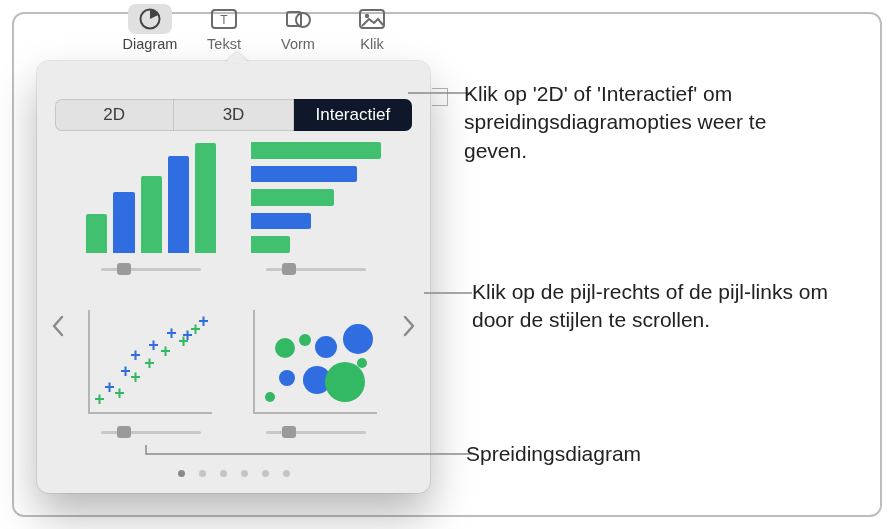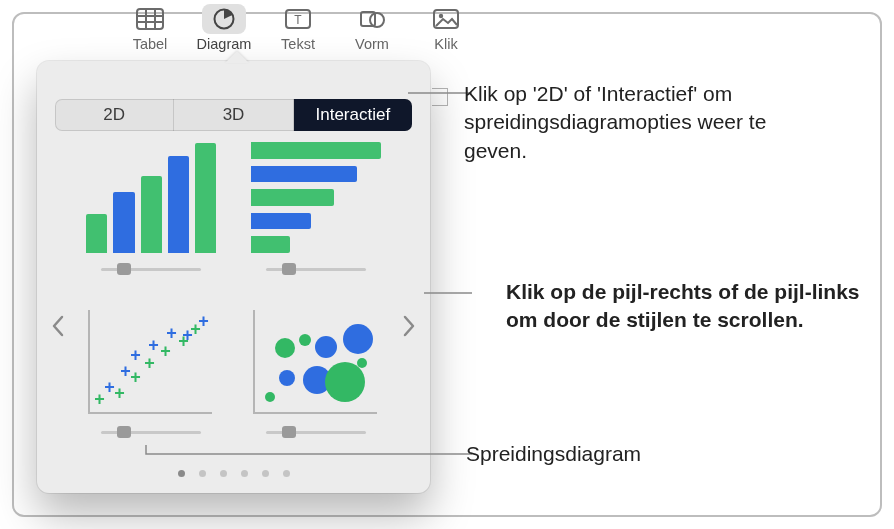--- a/index.html
+++ b/index.html
@@ -207,21 +207,21 @@
     .dot.active { background: #8a8a8a; }
 
     
     .callout {
       position: absolute;
       font-size: 21px;
       line-height: 1.35;
       color: #222;
     }
     .c1 { top: 80px; left: 464px; width: 360px; }
-    .c2 { top: 278px; left: 506px; width: 360px; font-weight: bold; }
+    .c2 { top: 278px; left: 472px; width: 360px; }
     .c3 { top: 440px; left: 466px; width: 360px; }
 
     .lead-line {
       position: absolute;
       stroke: #8a8a8a;
       stroke-width: 1.5;
       fill: none;
     }
 
     
@@ -233,32 +233,20 @@
       border-right: 1.5px solid #b5b5b5;
       border-bottom: 1.5px solid #b5b5b5;
     }
   </style>
 </head>
 <body>
 
 <div class="canvas"></div>
 
 <div class="toolbar">
-  <div class="tb-item">
-    <div class="tb-icon-wrap">
-        <svg class="tb-icon" viewBox="0 0 28 24">
-          <rect x="1" y="2" width="26" height="20" rx="3" fill="none" stroke="#6b6b6b" stroke-width="2"></rect>
-          <line x1="1" y1="9" x2="27" y2="9" stroke="#6b6b6b" stroke-width="2"></line>
-          <line x1="1" y1="15" x2="27" y2="15" stroke="#6b6b6b" stroke-width="2"></line>
-          <line x1="10" y1="2" x2="10" y2="22" stroke="#6b6b6b" stroke-width="2"></line>
-          <line x1="19" y1="2" x2="19" y2="22" stroke="#6b6b6b" stroke-width="2"></line>
-        </svg>
-      </div>
-    <span class="tb-label">Tabel</span>
-  </div>
   <div class="tb-item selected">
     <div class="tb-icon-wrap">
         <svg class="tb-icon" viewBox="0 0 28 24">
           <circle cx="14" cy="12" r="9.5" fill="none" stroke="#444" stroke-width="2"></circle>
           <path d="M14 12 L14 2.5 A9.5 9.5 0 0 1 22.3 8 Z" fill="#444"></path>
         </svg>
       </div>
     <span class="tb-label">Diagram</span>
   </div>
   <div class="tb-item">

